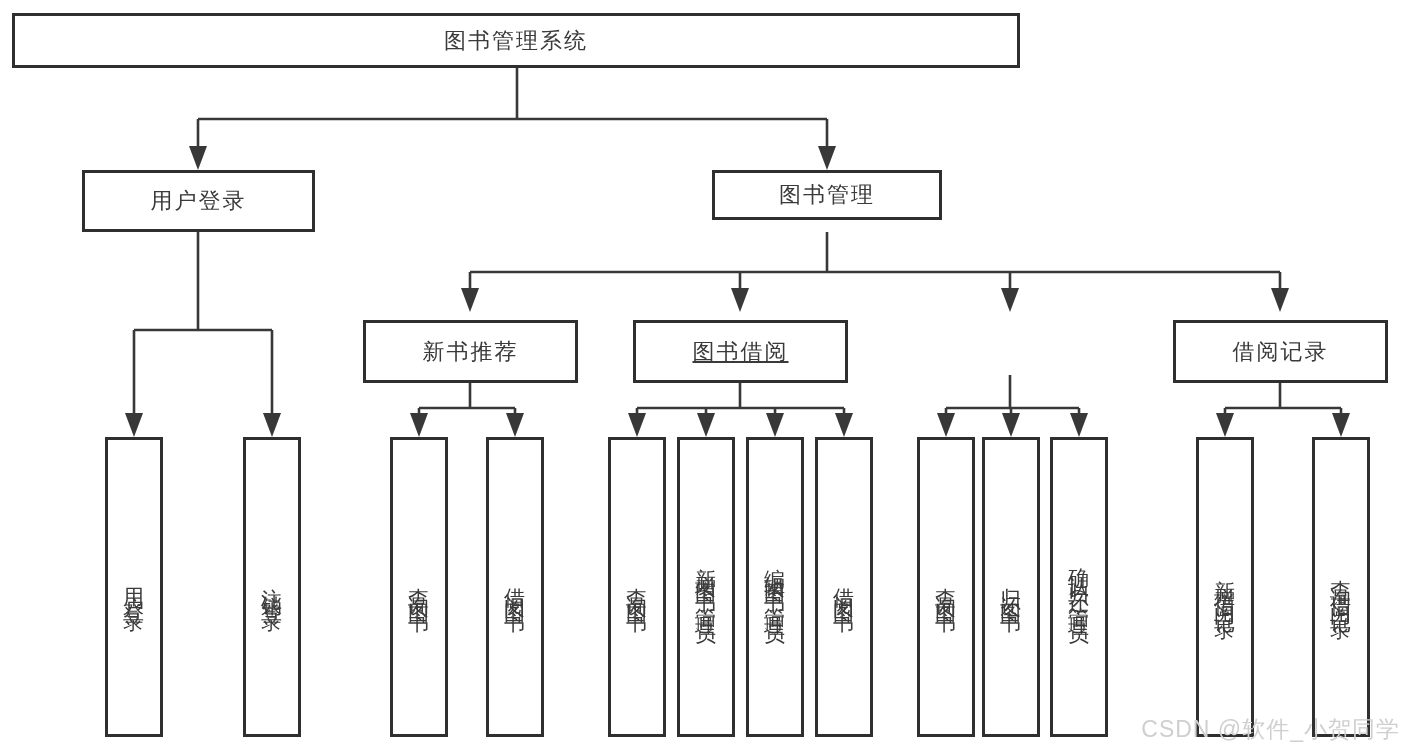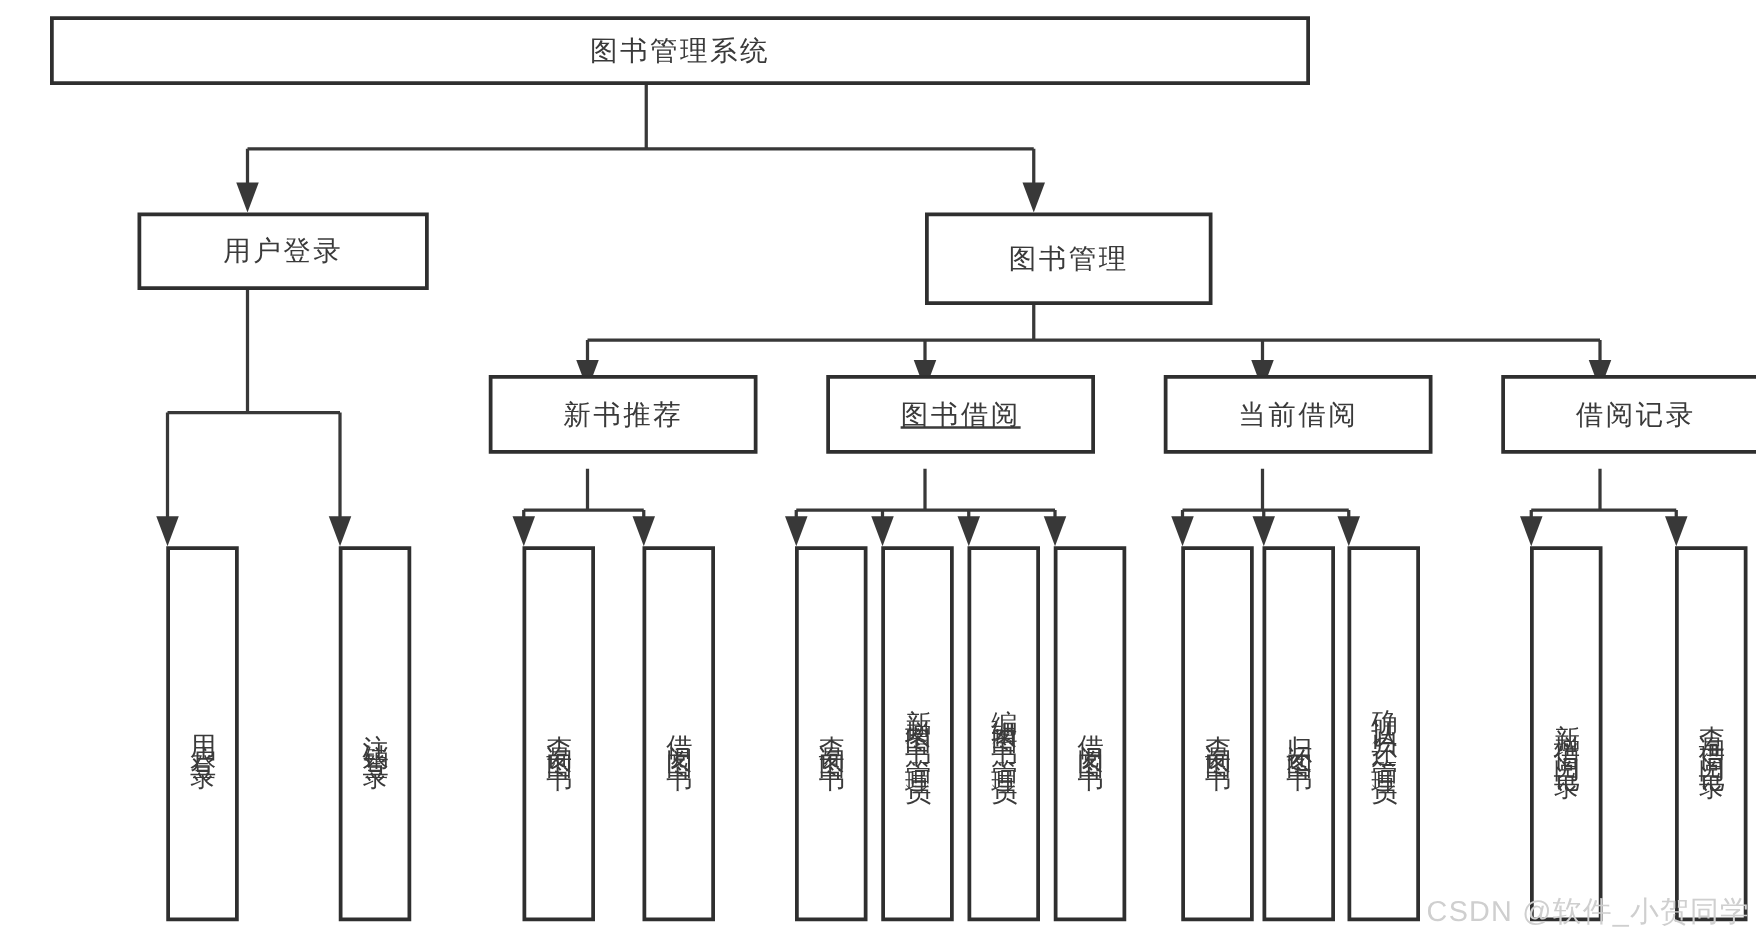--- a/index.html
+++ b/index.html
@@ -25,40 +25,39 @@
   .box {
     position: absolute;
     box-sizing: border-box;
     border: 3px solid #2f2f2f;
     background: #ffffff;
     display: flex;
     align-items: center;
     justify-content: center;
     color: #3a3a3a;
     z-index: 2;
-    margin-left: 28px;
   }
   .box .lbl {
     font-size: 22px;
     letter-spacing: 2px;
     white-space: nowrap;
   }
   .leaf .lbl {
     writing-mode: vertical-rl;
     text-orientation: mixed;
     font-size: 21px;
     letter-spacing: 8px;
     line-height: 1;
     white-space: nowrap;
   }
   
   .n-root   { left:12px;   top:13px;  width:1008px; height:55px; }
   .n-ul     { left:82px;   top:170px; width:233px;  height:62px; }
-  .n-bm     { left:712px;  top:170px; width:230px;  height:74px; }
-  .n-l3     { top:300px; width:215px; height:63px; }
+  .n-bm     { left:712px;  top:170px; width:230px;  height:50px; }
+  .n-l3     { top:320px; width:215px; height:63px; }
   .n-rec    { left:363px; }
   .n-bor    { left:633px;text-decoration:underline; }
   .n-cur    { left:903px; }
   .n-log    { left:1173px; }
   .leaf     { top:437px; width:58px; height:300px; }
   .lf-0  { left:105px; }
   .lf-1  { left:243px; }
   .lf-2  { left:390px; }
   .lf-3  { left:486px; }
   .lf-4  { left:608px; }
@@ -137,23 +136,20 @@
   <div class="box n-bm">
     <span class="lbl">图书管理</span>
   </div>
 
   <div class="box n-l3 n-rec">
     <span class="lbl">新书推荐</span>
   </div>
   <div class="box n-l3 n-bor">
     <span class="lbl">图书借阅</span>
   </div>
-  <div class="box n-l3 n-cur">
-    <span class="lbl">当前借阅</span>
-  </div>
   <div class="box n-l3 n-log">
     <span class="lbl">借阅记录</span>
   </div>
 
   <div class="box leaf lf-0">
     <span class="lbl">用户登录</span>
   </div>
   <div class="box leaf lf-1">
     <span class="lbl">注销登录</span>
   </div>

